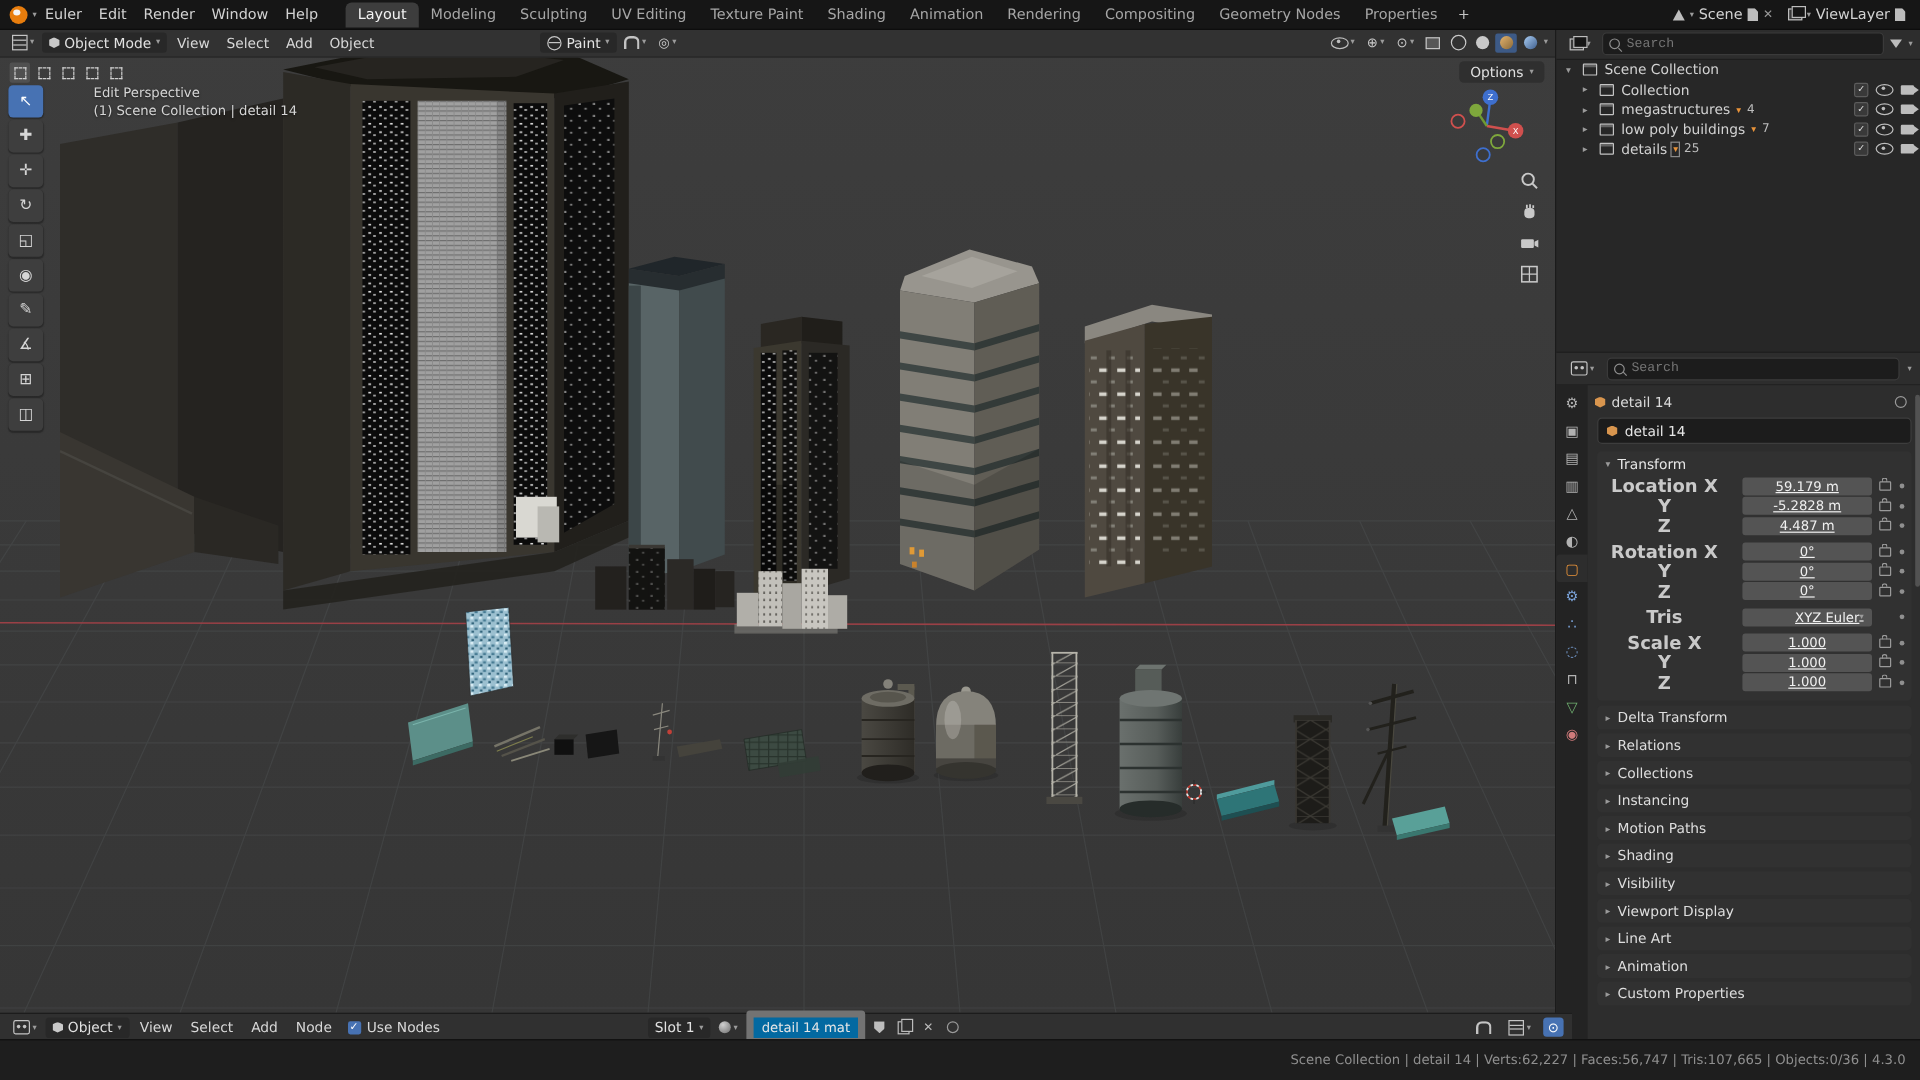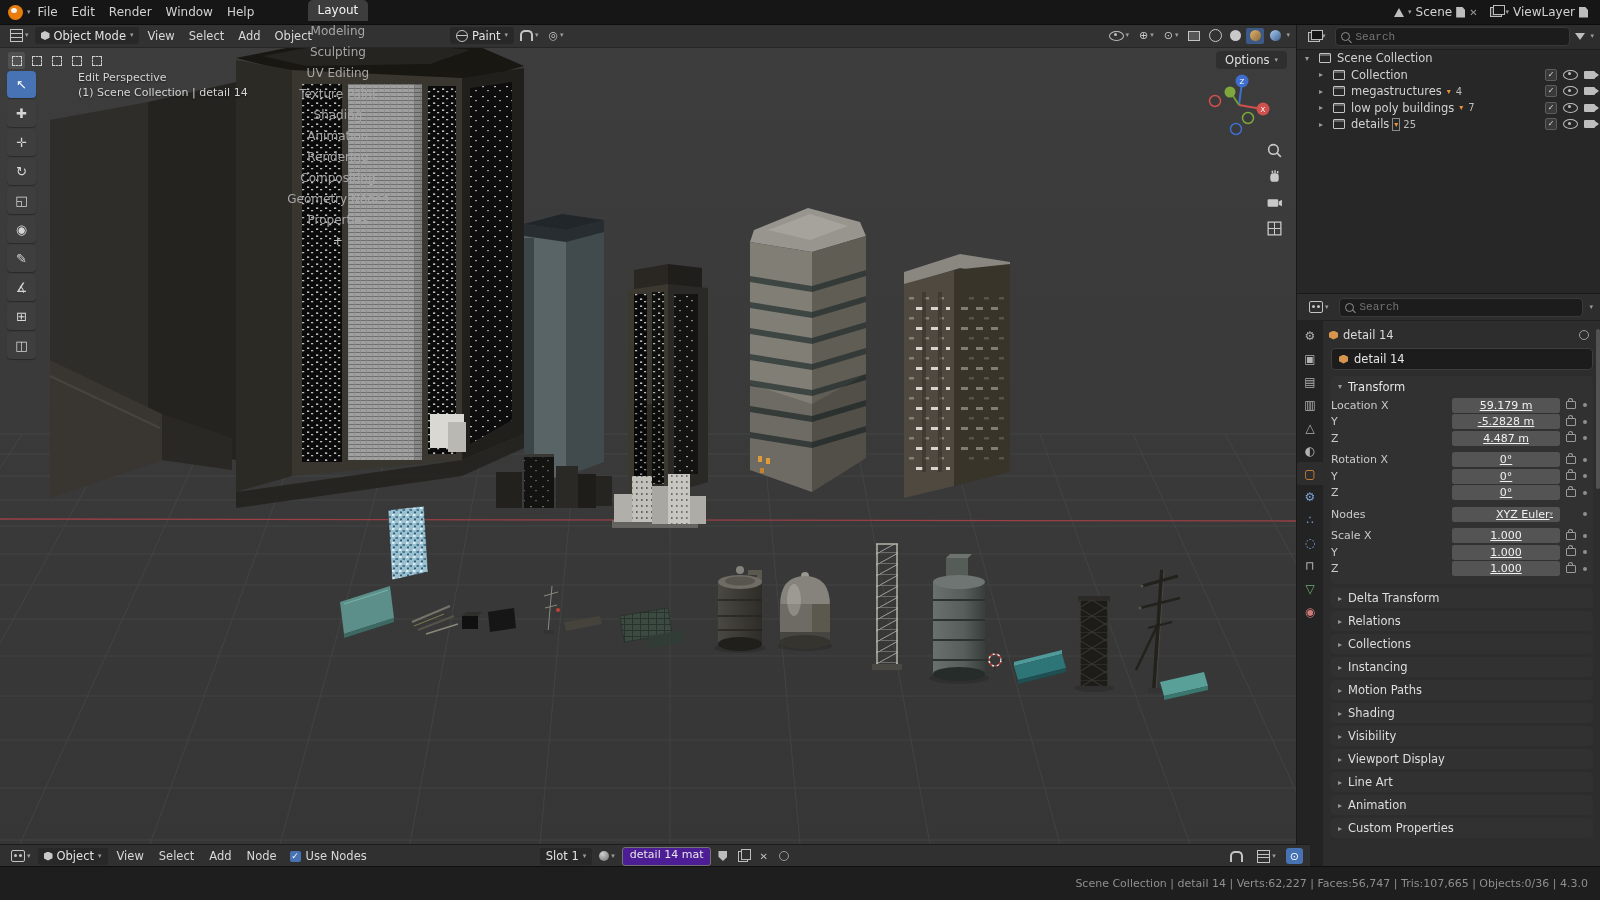--- a/index.html
+++ b/index.html
@@ -5,21 +5,21 @@
   html,body{margin:0;padding:0;background:#111;}
   .app{position:relative;width:1600px;height:900px;background:#1d1d1d;overflow:hidden;
        font-family:"DejaVu Sans","Liberation Sans",sans-serif;font-size:12px;color:#d0d0d0;
        -webkit-user-select:none;user-select:none;}
   
   .topbar{position:absolute;top:0;left:0;width:1600px;height:24px;background:#161616;
           border-bottom:1px solid #0d0d0d;display:flex;align-items:center;z-index:20;}
   .blogo{width:15px;height:15px;margin:0 4px 0 8px;background:#e87d0d;border-radius:50%;position:relative;}
   .blogo::after{content:"";position:absolute;left:3px;top:3px;width:6px;height:5px;background:#f4f4f4;border-radius:50%;}
   .tb-menu{padding:0 7px;height:24px;line-height:24px;color:#d2d2d2;font-size:12px;}
-  .wtabs{display:flex;margin-left:16px;align-items:center;height:24px;flex-direction:column;}
+  .wtabs{display:flex;margin-left:16px;align-items:center;height:24px;}
   .wtab{padding:3px 10px 4px;font-size:12px;color:#a6a6a6;border-radius:5px 5px 0 0;}
   .wtab.active{background:#3d3d3d;color:#f2f2f2;}
   .wtab.plus{padding:3px 7px;color:#c2c2c2;}
   .tb-right{margin-left:auto;display:flex;align-items:center;gap:12px;padding-right:12px;}
   .idwidget{display:flex;align-items:center;gap:4px;font-size:12px;color:#d2d2d2;}
   .chev{font-size:7px;color:#9c9c9c;line-height:1;}
   
   .i-page{width:9px;height:11px;background:#bdbdbd;clip-path:polygon(0 0,65% 0,100% 32%,100% 100%,0 100%);}
   .i-scene{width:0;height:0;border-left:5px solid transparent;border-right:5px solid transparent;border-bottom:9px solid #bdbdbd;}
   .i-layers{width:10px;height:8px;border:1px solid #bdbdbd;position:relative;background:#3a3a3a;}
@@ -107,48 +107,48 @@
   .pcontent{position:absolute;top:26px;left:26px;right:0;bottom:0;padding:5px 6px 0 6px;overflow:hidden;}
   .crumb{display:flex;align-items:center;gap:5px;height:20px;font-size:11.5px;color:#dadada;}
   .crumb .i-pin{margin-left:auto;margin-right:6px;}
   .namefield{display:flex;align-items:center;gap:6px;height:20px;background:#1c1c1c;border:1px solid #3d3d3d;border-radius:4px;
              padding:0 7px;margin:3px 2px 6px 2px;font-size:11.5px;color:#e6e6e6;}
   .panel{background:#313131;border-radius:4px;margin:0 2px 4px 2px;padding-bottom:7px;}
   .panel-head{display:flex;align-items:center;gap:6px;height:21px;padding:0 7px;font-size:11.5px;color:#e6e6e6;}
   .panel-head .tri{font-size:8px;color:#9a9a9a;}
   .prop-row{display:flex;align-items:center;height:16.5px;padding:0 6px 0 0;}
   .prop-row.gap{margin-top:5px;}
-  .prop-label{width:112px;text-align:left;padding-right:9px;color:#c9c9c9;font-size:11px;flex:none;}
+  .prop-label{width:112px;text-align:center;padding-right:9px;color:#c9c9c9;font-size:15px;flex:none;font-weight:bold;}
   .prop-field{flex:1;height:15px;background:#545454;border-radius:2.5px;display:flex;align-items:center;justify-content:center;
               font-size:11px;color:#f0f0f0;text-decoration:underline;}
   .prop-field.dropdown{justify-content:flex-end;padding:0 7px;}
   .sect{display:flex;align-items:center;gap:6px;height:20px;background:#313131;border-radius:4px;margin:0 2px 3px 2px;
         padding:0 7px;font-size:11.5px;color:#dedede;}
   .sect .tri{font-size:8px;color:#9a9a9a;}
   .pscroll{position:absolute;right:1px;top:35px;width:4px;height:160px;background:#525252;border-radius:2px;}
   
   .shaderbar{position:absolute;top:844px;left:0;width:1296px;height:22px;background:#303030;border-top:1px solid #1c1c1c;
              display:flex;align-items:center;gap:3px;padding:0 7px;z-index:10;}
   .sb-check{display:flex;align-items:center;gap:5px;font-size:11.5px;color:#d8d8d8;margin-left:4px;}
   .cbox{width:11px;height:11px;background:#4772b3;border-radius:2px;color:#fff;font-size:9px;line-height:11px;text-align:center;}
-  .matname{display:flex;align-items:flex-start;gap:5px;height:17px;background:#4c1d95;border:1px solid #737373;border-radius:3px;
+  .matname{display:flex;align-items:center;gap:5px;height:17px;background:#0369a1;border:6px solid #737373;border-radius:3px;
            padding:0 7px;font-size:11px;color:#e6e6e6;}
   .statusbar{position:absolute;top:866px;left:0;width:1600px;height:34px;background:#1e1e1e;border-top:1px solid #0f0f0f;
              display:flex;align-items:center;justify-content:flex-end;padding-right:12px;box-sizing:border-box;
              font-size:11px;color:#8f8f8f;z-index:20;}
 </style>
 </head>
 <body>
 
 <div class="app">
 
   <div class="topbar">
     <span class="blogo"></span>
     <span class="chev">▾</span>
-    <span class="tb-menu">File</span>
+    <span class="tb-menu">Euler</span>
     <span class="tb-menu">Edit</span>
     <span class="tb-menu">Render</span>
     <span class="tb-menu">Window</span>
     <span class="tb-menu">Help</span>
     <div class="wtabs">
       <span class="wtab active">Layout</span>
       <span class="wtab">Modeling</span>
       <span class="wtab">Sculpting</span>
       <span class="wtab">UV Editing</span>
       <span class="wtab">Texture Paint</span>
@@ -784,21 +784,21 @@
             <span class="lock"></span>
               <span class="kdot"></span>
           </div>
           <div class="prop-row">
             <span class="prop-label">Z</span>
             <span class="prop-field">0°</span>
             <span class="lock"></span>
               <span class="kdot"></span>
           </div>
           <div class="prop-row gap">
-            <span class="prop-label">Nodes</span>
+            <span class="prop-label">Tris</span>
             <span class="prop-field dropdown">
               <span>XYZ Euler</span>
               <span class="chev">▾</span>
             </span>
             <span class="lock" style="visibility:hidden;"></span>
               <span class="kdot"></span>
           </div>
           <div class="prop-row gap">
             <span class="prop-label">Scale X</span>
             <span class="prop-field">1.000</span>

